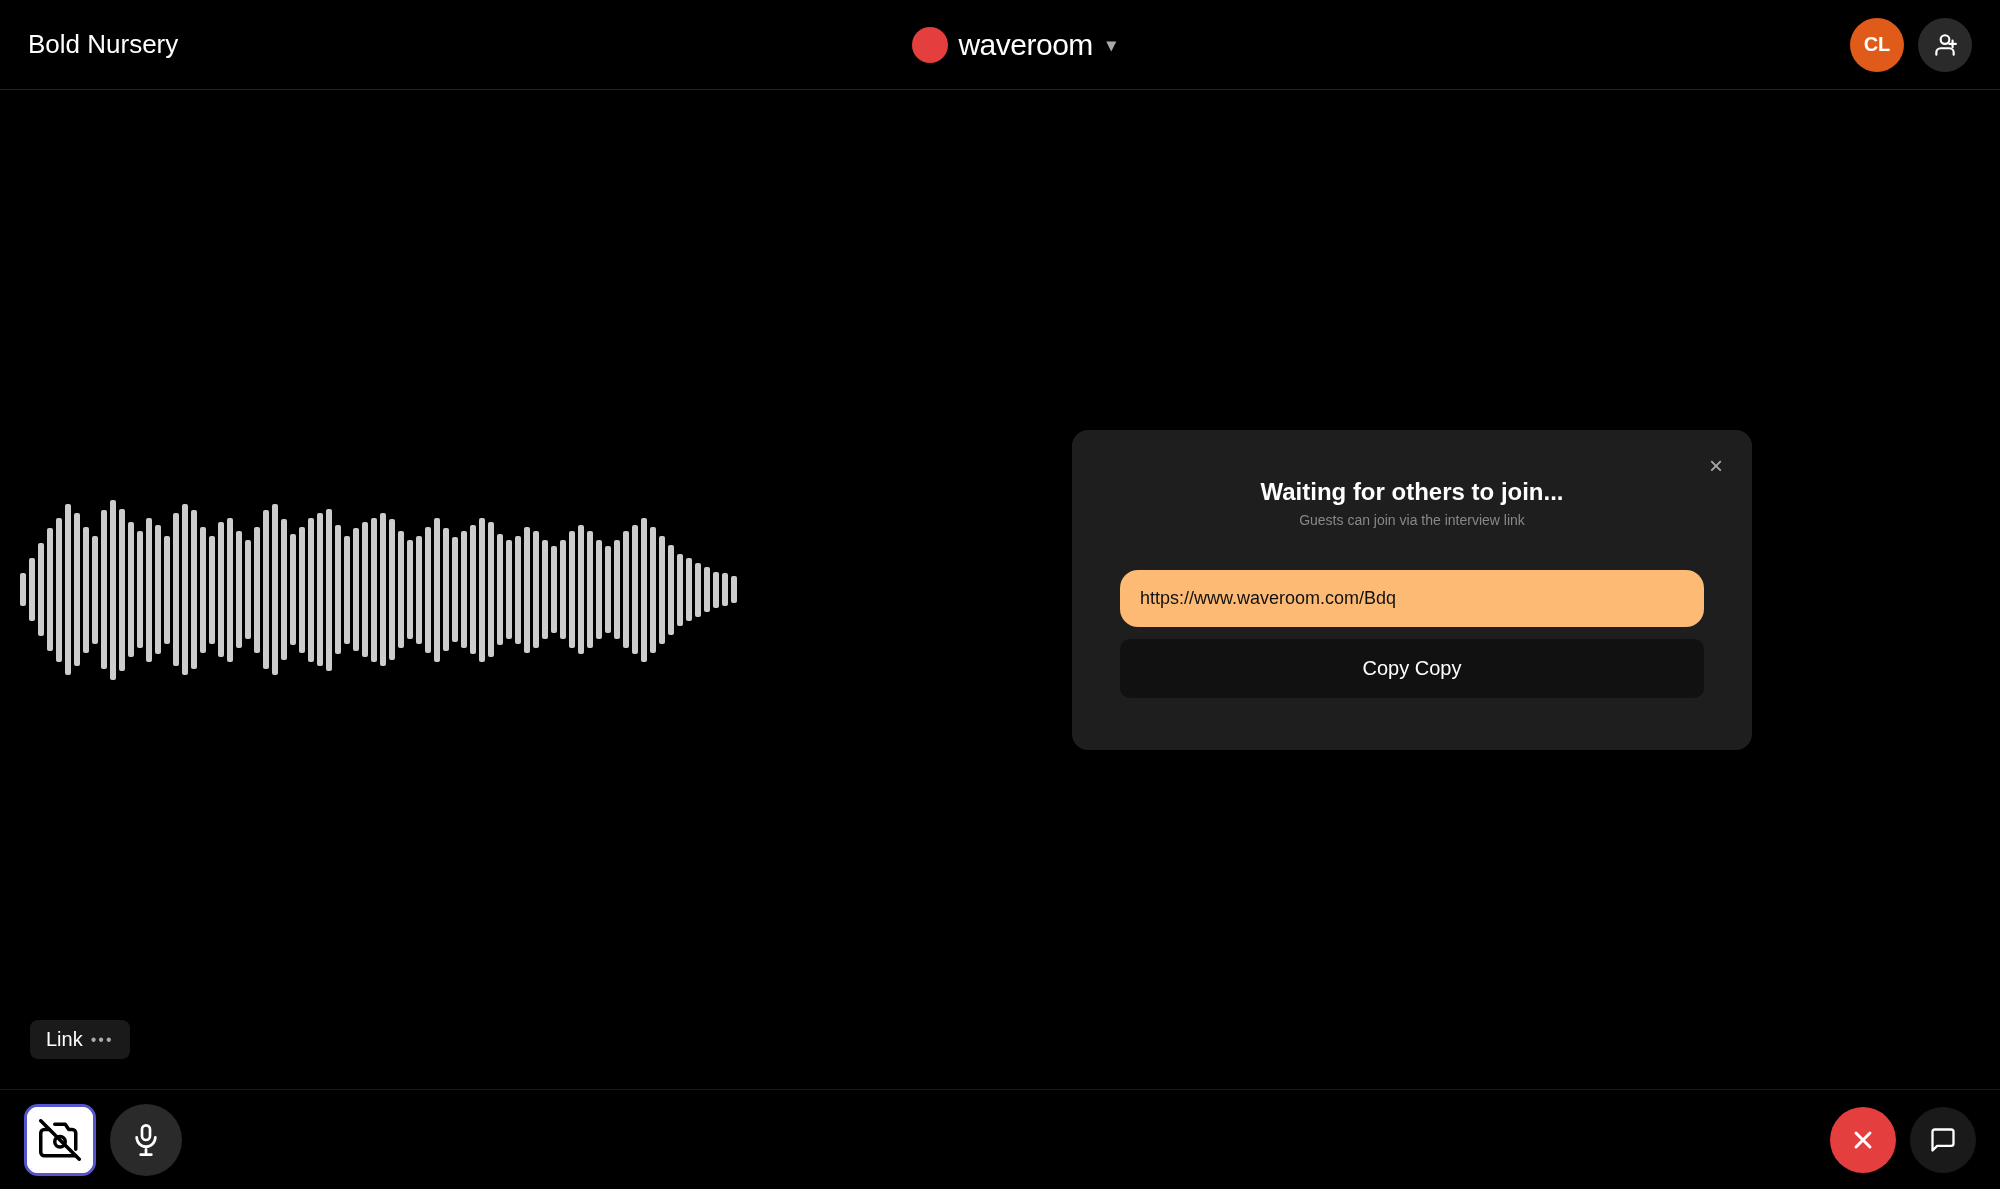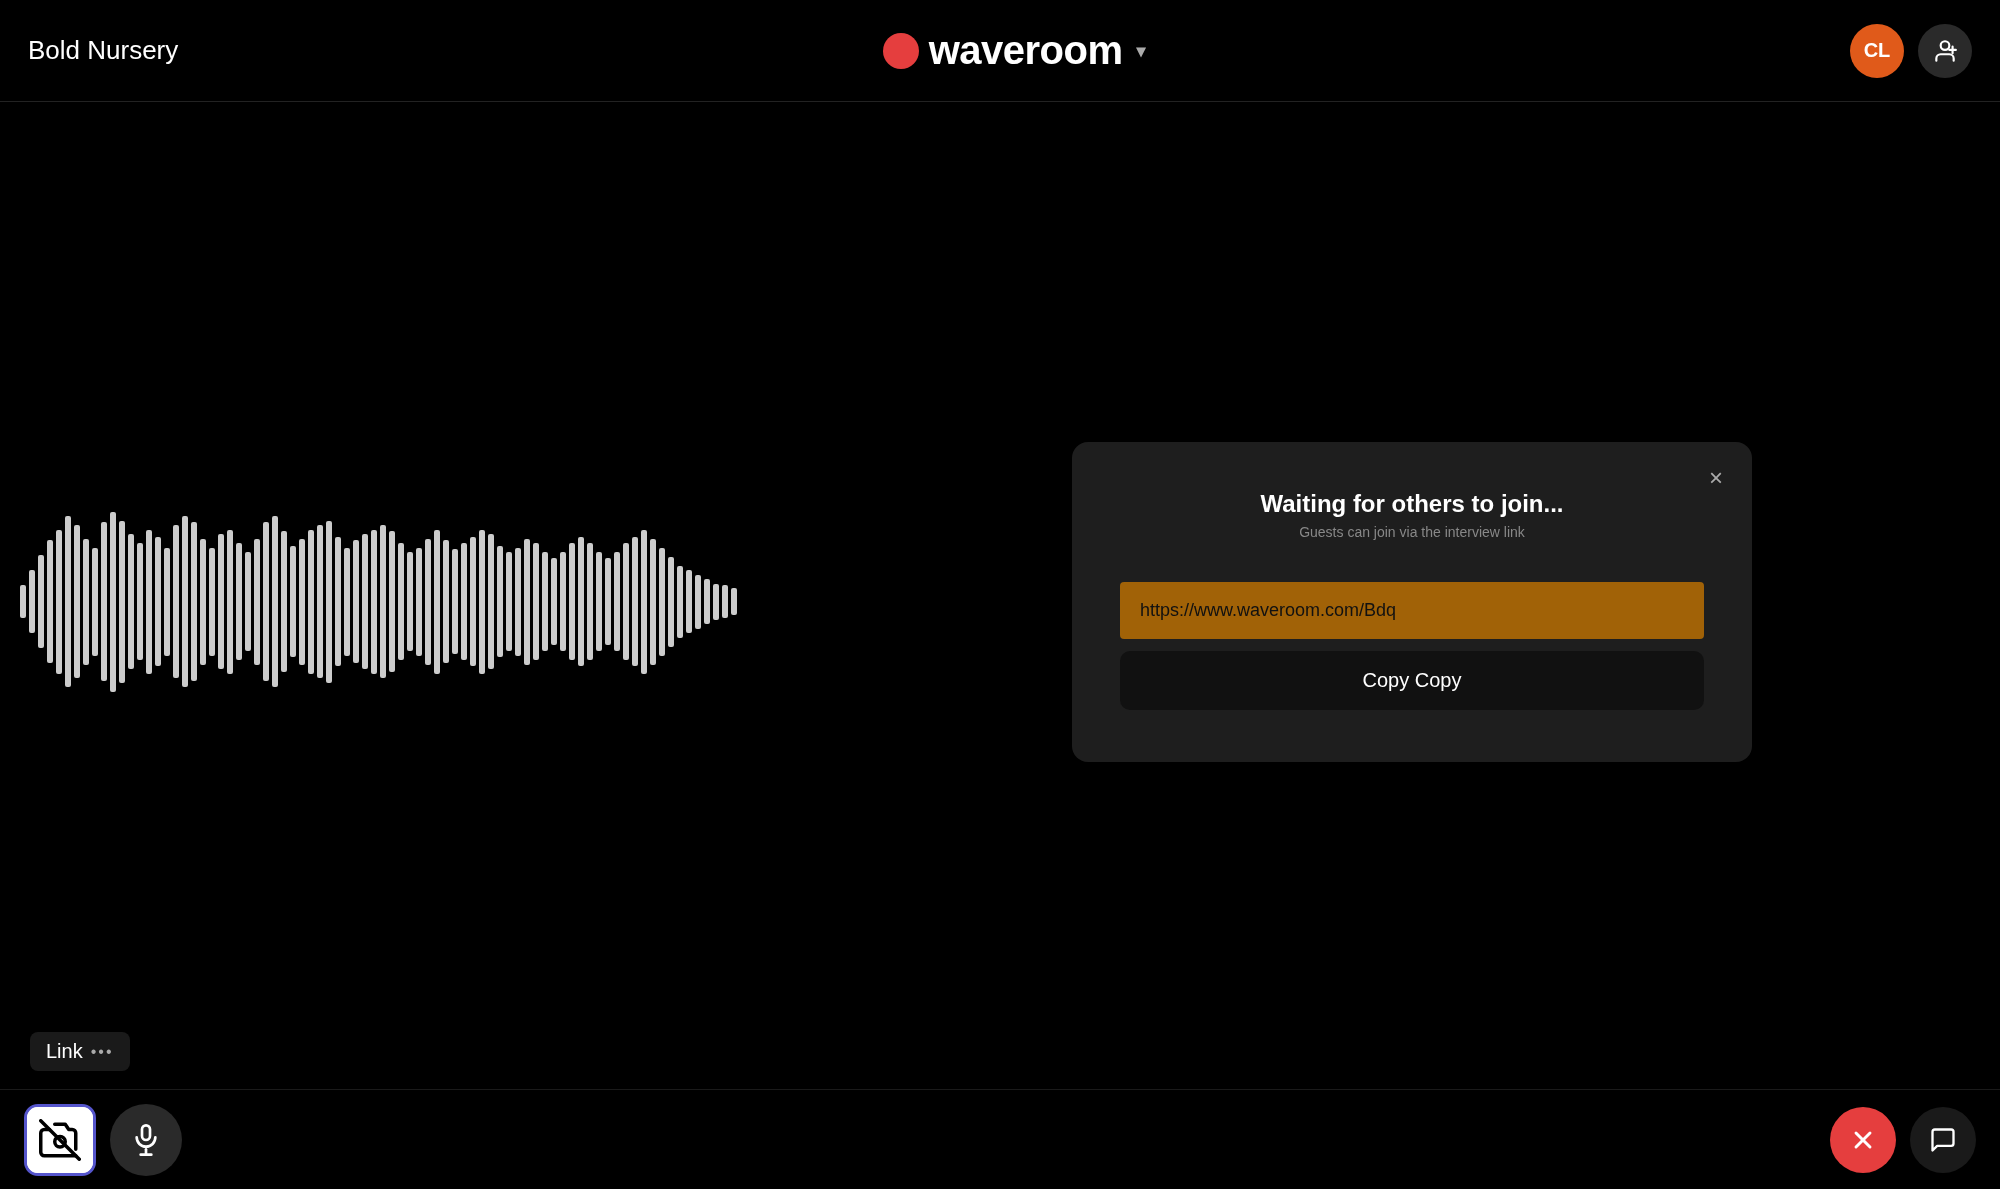--- a/index.html
+++ b/index.html
@@ -12,21 +12,21 @@
       overflow: hidden;
       color: #fff;
     }
 
     
     .header {
       position: relative;
       display: flex;
       align-items: center;
       justify-content: space-between;
-      height: 102px;
+      height: 90px;
       padding: 0 28px;
       border-bottom: 1px solid #222;
       background: #000;
       z-index: 10;
     }
 
     .header-title {
       font-size: 26px;
       font-weight: 500;
       color: #fff;
@@ -45,22 +45,22 @@
     .logo-dot {
       width: 36px;
       height: 36px;
       background: #e53e3e;
       border-radius: 50%;
       display: inline-block;
       flex-shrink: 0;
     }
 
     .logo-text {
-      font-size: 40px;
-      font-weight: 700;
+      font-size: 30px;
+      font-weight: 400;
       letter-spacing: -0.5px;
     }
 
     .logo-chevron {
       font-size: 18px;
       color: #aaa;
       margin-left: 4px;
     }
 
     .header-actions {
@@ -199,24 +199,24 @@
     .modal-subtitle {
       font-size: 14px;
       color: #888;
       text-align: center;
       margin-bottom: 42px;
     }
 
     .link-input {
       width: 100%;
       padding: 18px 20px;
-      background: #a16207;
+      background: #fdba74;
       color: #111;
       border: none;
-      border-radius: 4px;
+      border-radius: 18px;
       font-size: 18px;
       margin-bottom: 12px;
       outline: none;
     }
 
     .copy-link-btn {
       width: 100%;
       padding: 18px;
       background: #111;
       color: #fff;

